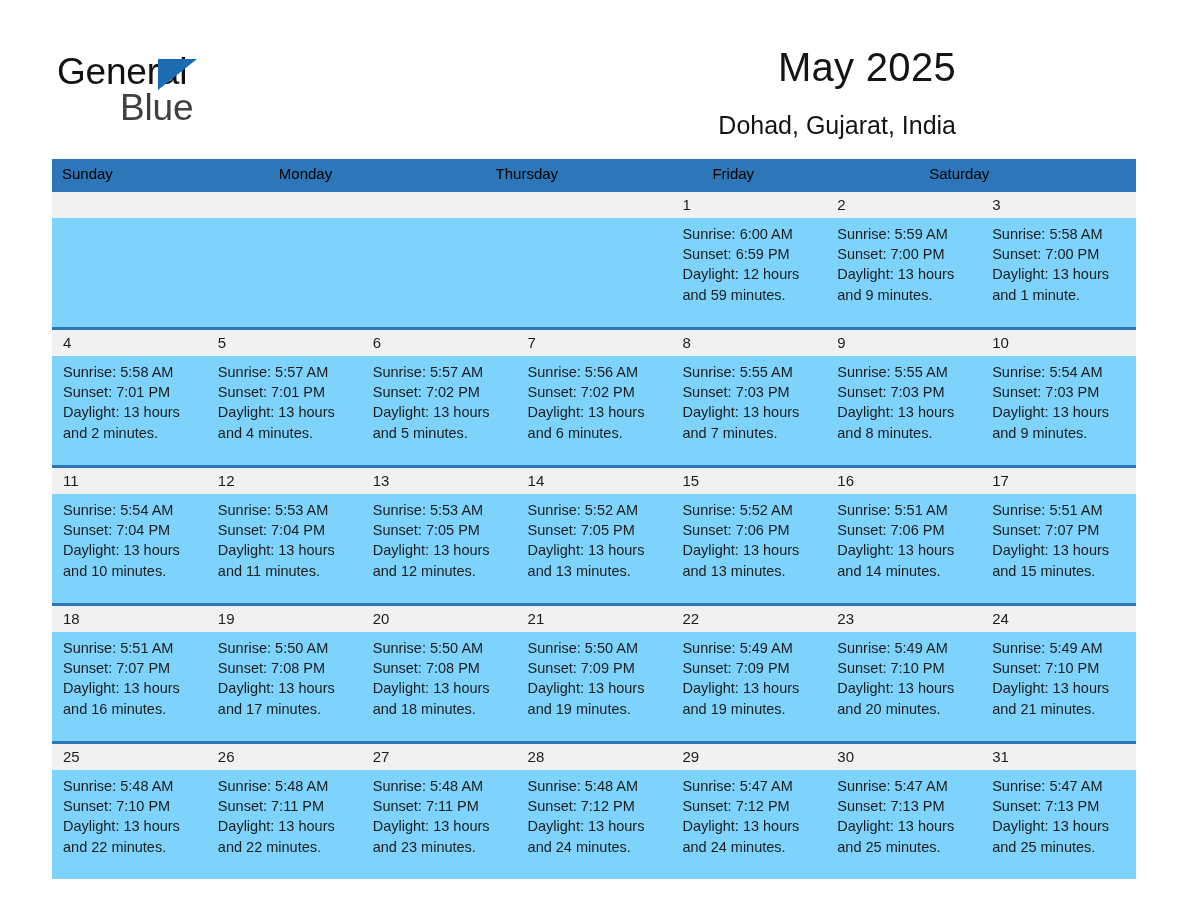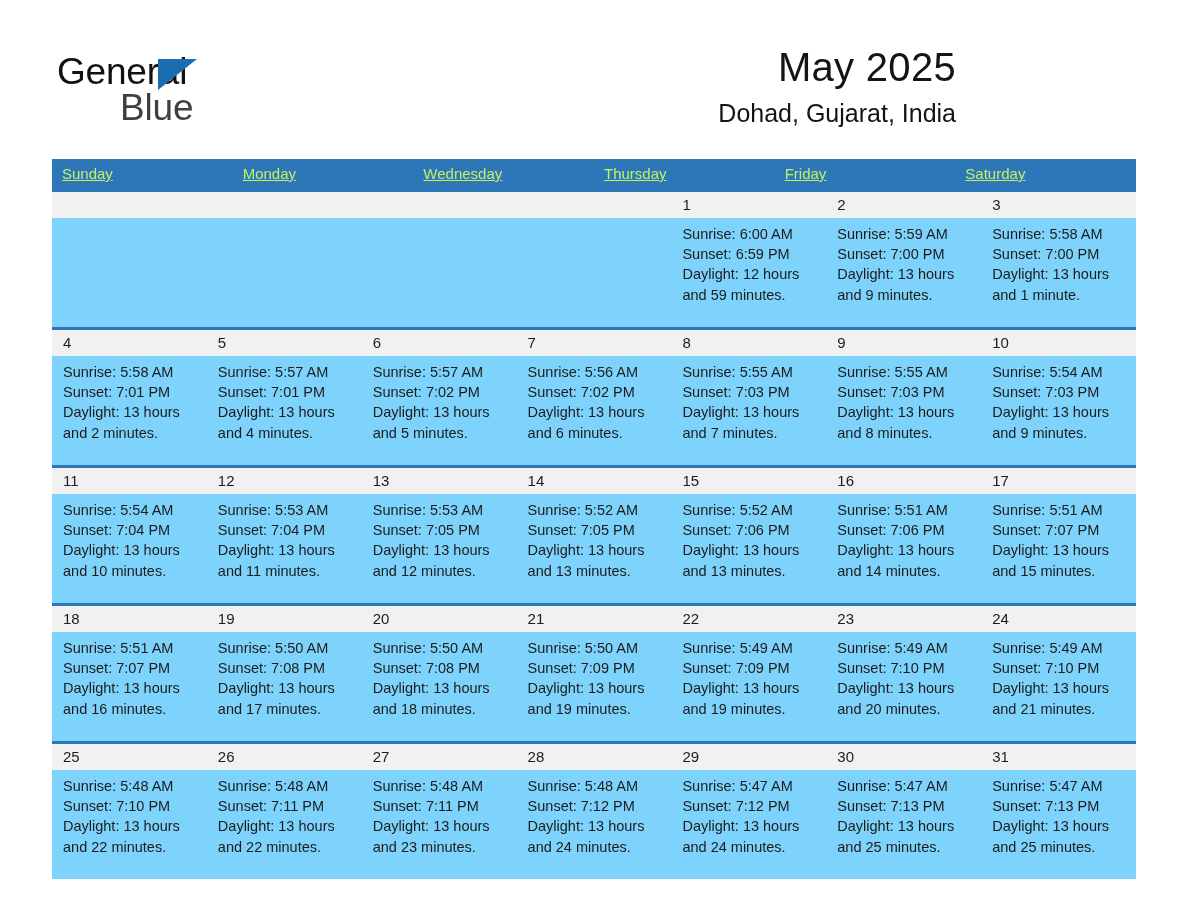--- a/index.html
+++ b/index.html
@@ -72,48 +72,47 @@
     text-align: right;
   }
   .month-title {
     font-size: 40px;
     line-height: 54px;
     font-weight: 400;
     color: #141414;
     letter-spacing: 0.3px;
   }
   .location-title {
-    margin-top: 4px;
+    margin-top: 16px;
     font-size: 25px;
     line-height: 30px;
     font-weight: 400;
     color: #141414;
   }
 
   
   .calendar {
     position: absolute;
     left: 52px;
     top: 159px;
     width: 1084px;
   }
   .dow-row {
     display: flex;
     background: #2d76b8;
     height: 30px;
   }
   .dow-cell {
     flex: 1 1 0;
-    color: #bef264;
+    color: #000000;
     font-size: 15px;
     line-height: 30px;
     padding-left: 10px;
     box-sizing: border-box;
     white-space: nowrap;
-    text-decoration: underline;
   }
 
   .week {
     border-top: 3px solid #2d76b8;
   }
   .week:first-of-type {
     border-top: none;
   }
   .week-nums {
     display: flex;
@@ -163,21 +162,20 @@
       <div class="location-title">Dohad, Gujarat, India</div>
     </div>
 
   </div>
 
   <div class="calendar">
 
     <div class="dow-row">
       <div class="dow-cell">Sunday</div>
       <div class="dow-cell">Monday</div>
-      <div class="dow-cell">Wednesday</div>
       <div class="dow-cell">Thursday</div>
       <div class="dow-cell">Friday</div>
       <div class="dow-cell">Saturday</div>
     </div>
 
     <div class="week">
       <div class="week-nums">
         <div class="num-cell"></div>
         <div class="num-cell"></div>
         <div class="num-cell"></div>

